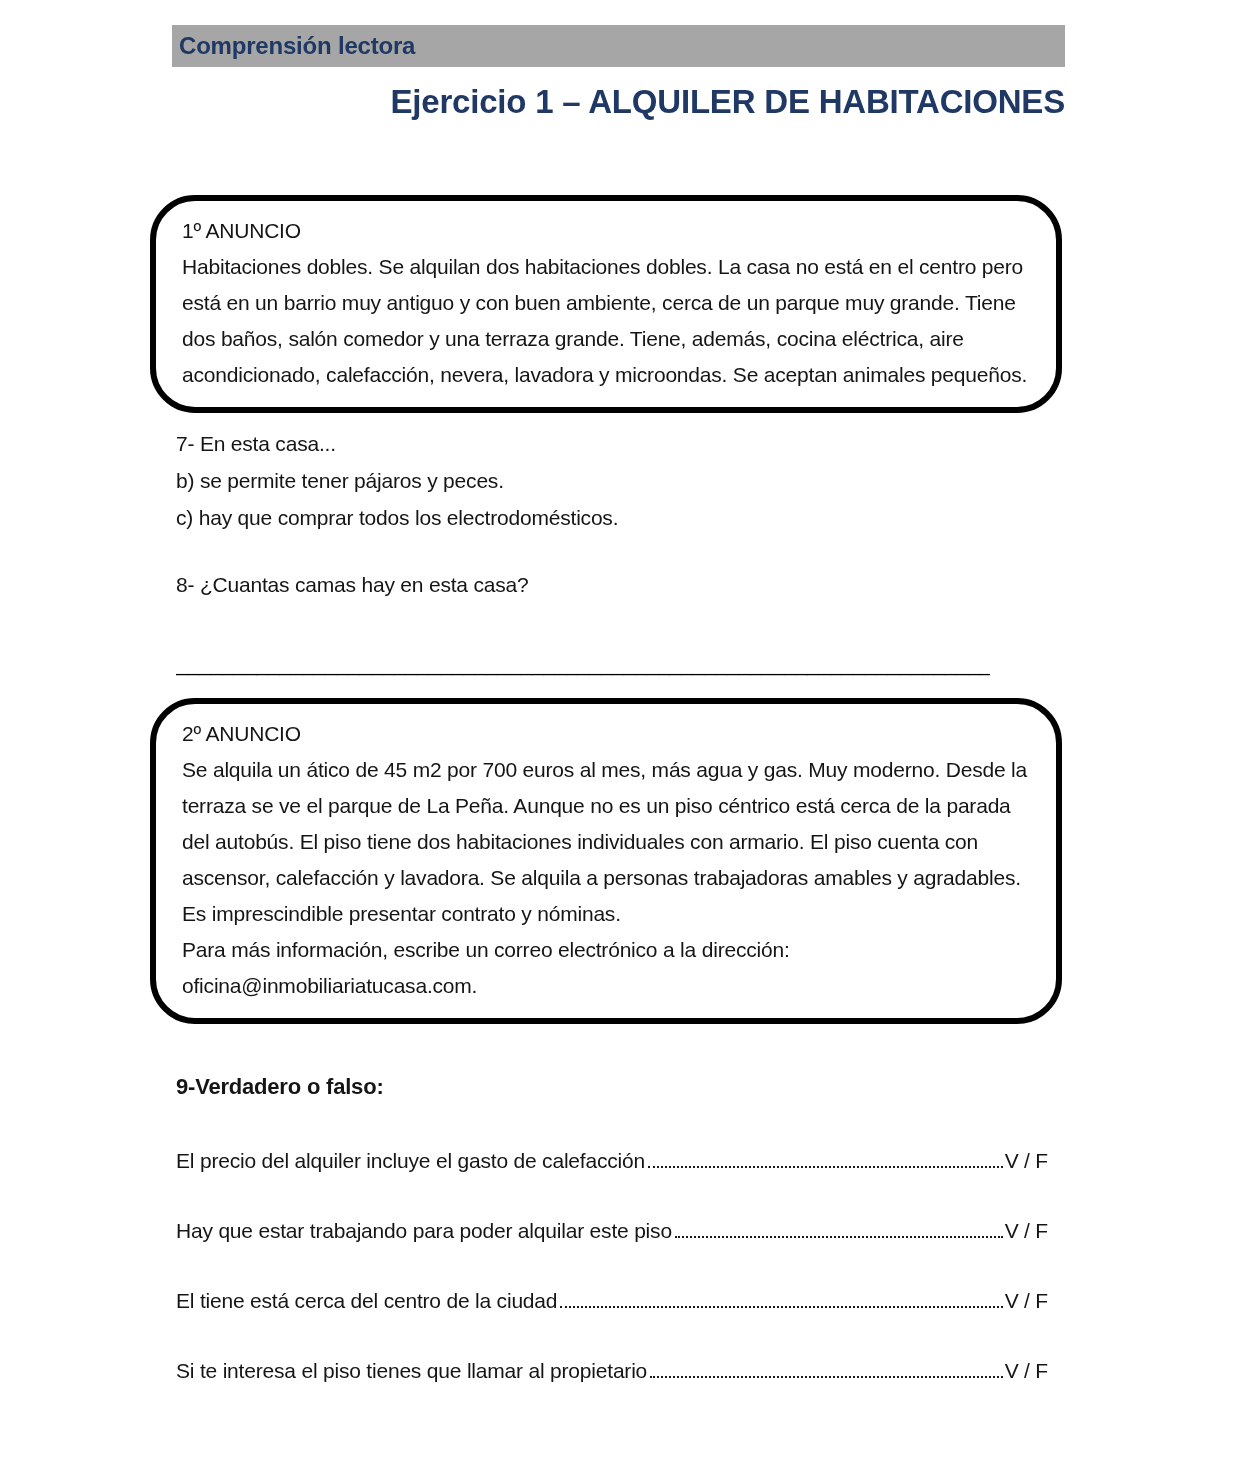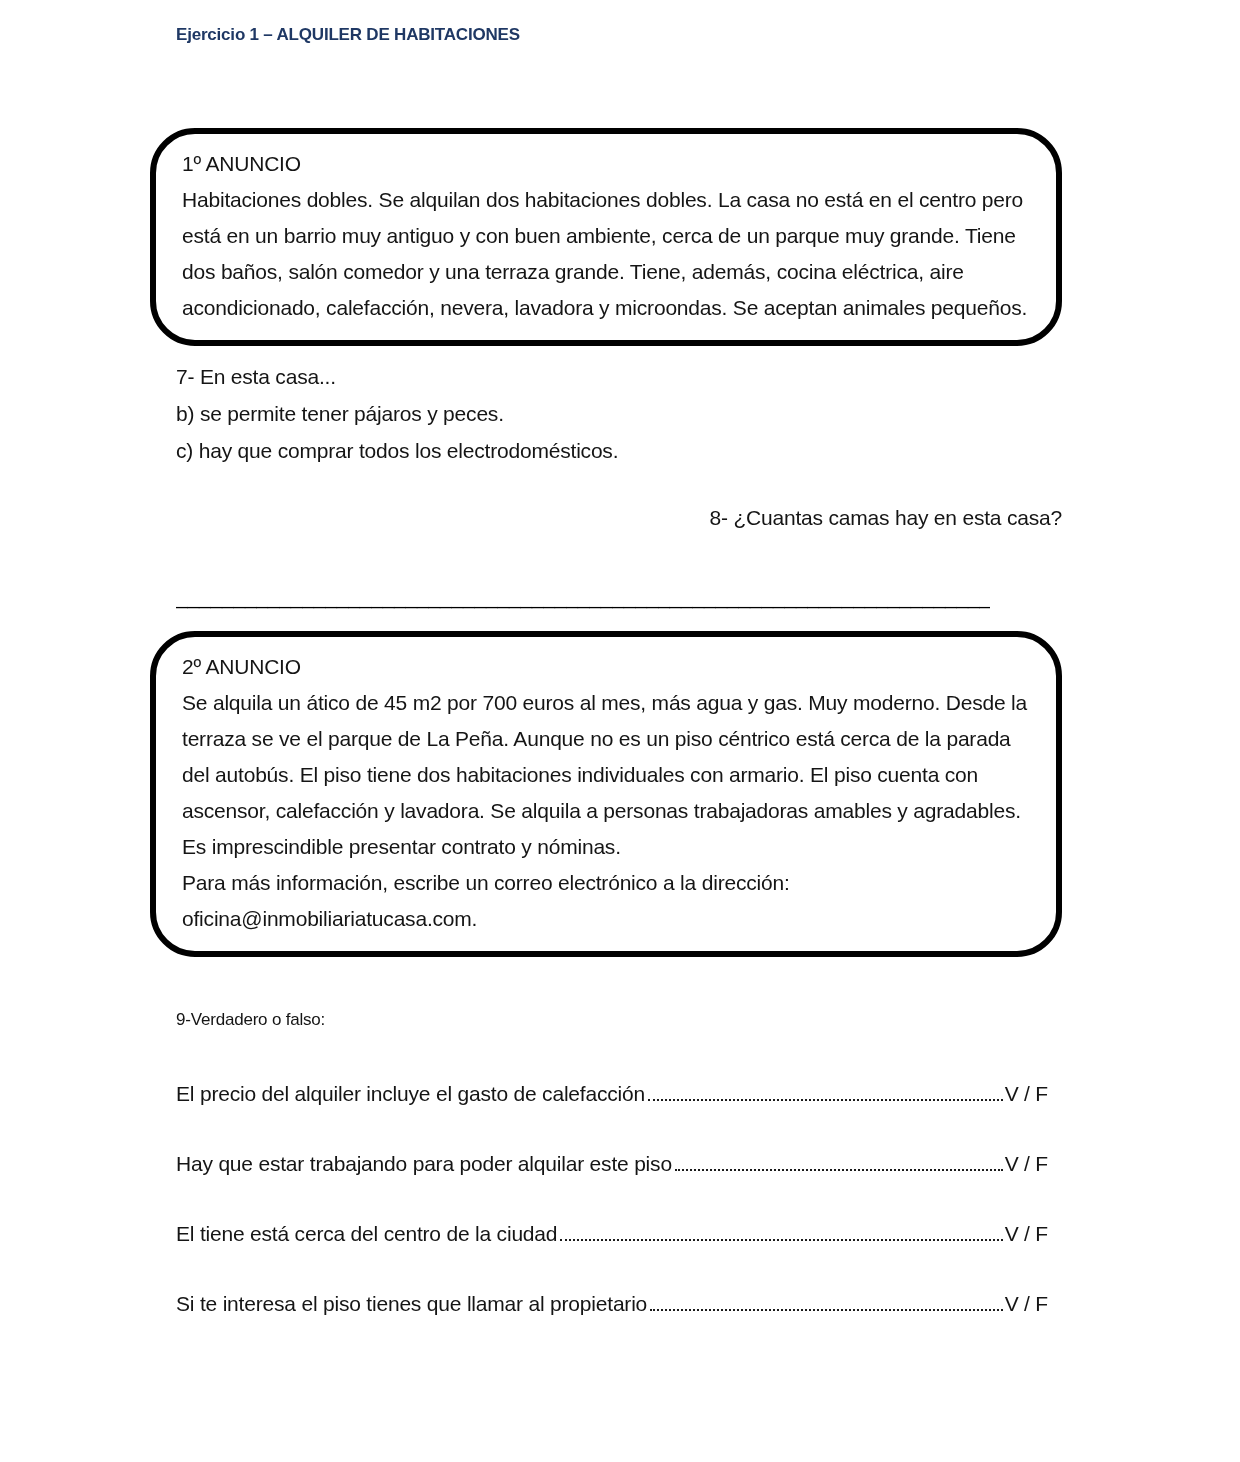--- a/index.html
+++ b/index.html
@@ -26,24 +26,25 @@
     padding-left: 7px;
     box-sizing: border-box;
   }
   .header-bar span {
     font-size: 24px;
     font-weight: bold;
     color: #1f3864;
   }
   .exercise-title {
     margin: 20px 175px 0 176px;
-    font-size: 17px;
+    font-size: 33px;
     line-height: 30px;
     font-weight: bold;
     color: #1f3864;
+    text-align: right;
   }
   .notice-box {
     margin: 78px 178px 0 150px;
     border: 6px solid #000000;
     border-radius: 45px;
     padding: 12px 26px 14px 26px;
     font-size: 21px;
     line-height: 36px;
   }
   .notice-box.second {
@@ -52,36 +53,36 @@
   .notice-heading { white-space: pre; }
   .q7-block {
     margin: 12px 178px 0 176px;
     font-size: 21px;
     line-height: 37px;
   }
   .q8-prompt {
     margin: 30px 178px 0 176px;
     font-size: 21px;
     line-height: 37px;
-    text-align: right;
   }
   .answer-blank {
     margin: 42px 0 0 176px;
     width: 814px;
     height: 37px;
     overflow: hidden;
     white-space: nowrap;
     font-size: 21px;
     line-height: 37px;
     color: #000000;
   }
   .q9-prompt {
     margin: 44px 178px 0 176px;
-    font-size: 17px;
+    font-size: 22px;
     line-height: 37px;
+    font-weight: bold;
   }
   .vf-row {
     margin: 42px 0 0 176px;
     width: 872px;
     display: flex;
     align-items: baseline;
     font-size: 21px;
     line-height: 28px;
   }
   .vf-row:first-of-type { margin-top: 32px; }
@@ -92,20 +93,23 @@
     margin: 0 2px 5px 3px;
     min-width: 30px;
   }
   .vf-choices { white-space: nowrap; }
 </style>
 </head>
 <body>
 
 <div class="page">
 
+  <div class="header-bar">
+    <span>Comprensión lectora</span>
+  </div>
 
   <div class="exercise-title">Ejercicio 1 – ALQUILER DE HABITACIONES</div>
 
   <div class="notice-box">
     <div class="notice-heading">1º ANUNCIO</div>
     <div class="notice-body">Habitaciones dobles. Se alquilan dos habitaciones dobles. La casa no está en el centro pero está en un barrio muy antiguo y con buen ambiente, cerca de un parque muy grande. Tiene dos baños, salón comedor y una terraza grande. Tiene, además, cocina eléctrica, aire acondicionado, calefacción, nevera, lavadora y microondas. Se aceptan animales pequeños.</div>
   </div>
 
   <div class="q7-block">
     <div>7- En esta casa...</div>

